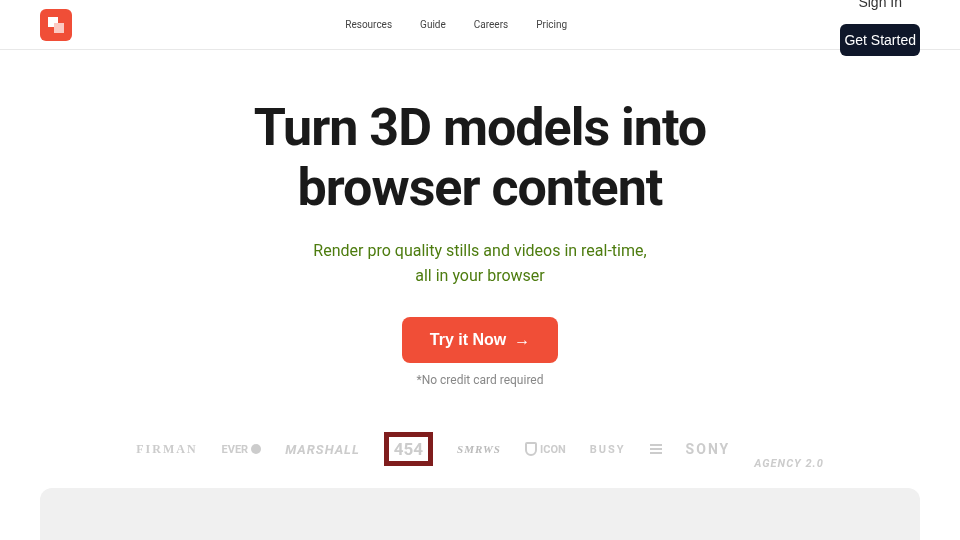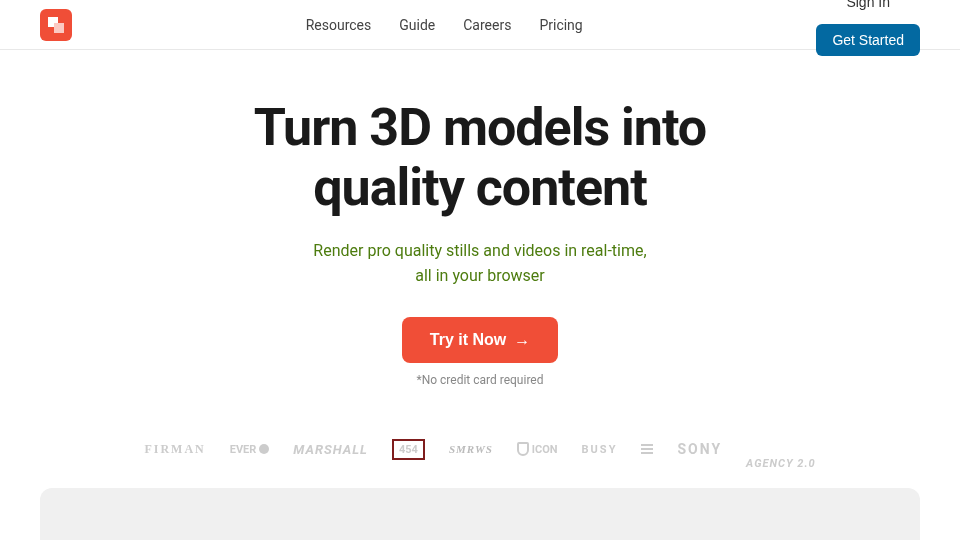--- a/index.html
+++ b/index.html
@@ -38,46 +38,46 @@
 
     nav {
       display: flex;
       align-items: center;
       gap: 28px;
     }
 
     nav a {
       text-decoration: none;
       color: #444;
-      font-size: 14px;
+      font-size: 10px;
       cursor: pointer;
     }
 
     .header-actions {
       display: flex;
       align-items: center;
       gap: 14px;
       flex-direction: column;
     }
 
     .sign-in-btn {
       background: none;
       border: none;
       font-size: 14px;
       color: #333;
       cursor: pointer;
       font-weight: 500;
     }
 
     .get-started-btn {
-      background: #0369a1;
+      background: #0f172a;
       color: #fff;
       border: none;
       border-radius: 6px;
-      padding: 8px 16px;
+      padding: 8px 4px;
       font-size: 14px;
       font-weight: 500;
       cursor: pointer;
     }
 
     
     .hero {
       text-align: center;
       padding: 48px 40px 24px;
     }
@@ -164,23 +164,23 @@
 
     .brand-ever-dot {
       width: 10px;
       height: 10px;
       border-radius: 50%;
       background: #ccc;
       display: inline-block;
     }
 
     .brand-454 {
-      border: 2px solid #7f1d1d;
+      border: 5px solid #7f1d1d;
       padding: 2px 5px;
-      font-size: 11px;
+      font-size: 17px;
       font-weight: 700;
       color: #ccc;
     }
 
     .brand-icon {
       display: flex;
       align-items: center;
       gap: 3px;
       color: #ccc;
       font-size: 11px;
@@ -249,21 +249,21 @@
 
   <div class="header-actions">
     <button class="sign-in-btn">Sign In</button>
     <button class="get-started-btn">Get Started</button>
   </div>
 </header>
 
 <section class="hero">
   <h1 class="hero-title">
     <span>Turn 3D models into</span><br>
-    <span>quality content</span>
+    <span>browser content</span>
   </h1>
 
   <p class="hero-subtitle">
     <span>Render pro quality stills and videos in real-time,</span><br>
     <span>all in your browser</span>
   </p>
 
   <button class="try-it-btn">
     <span>Try it Now</span>
     <span>→</span>

